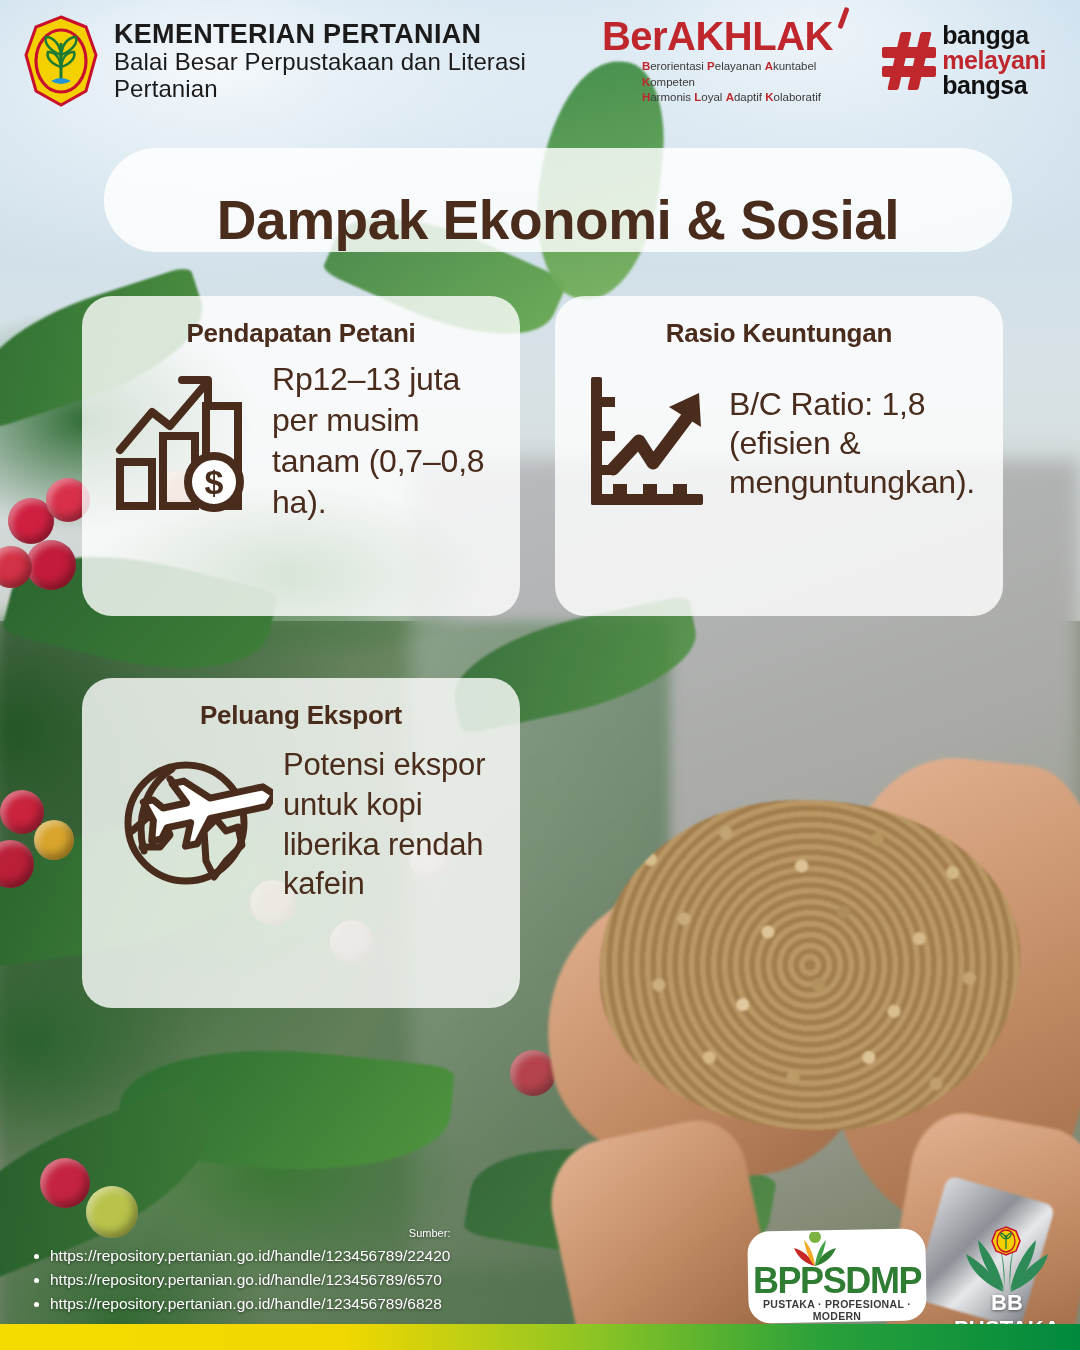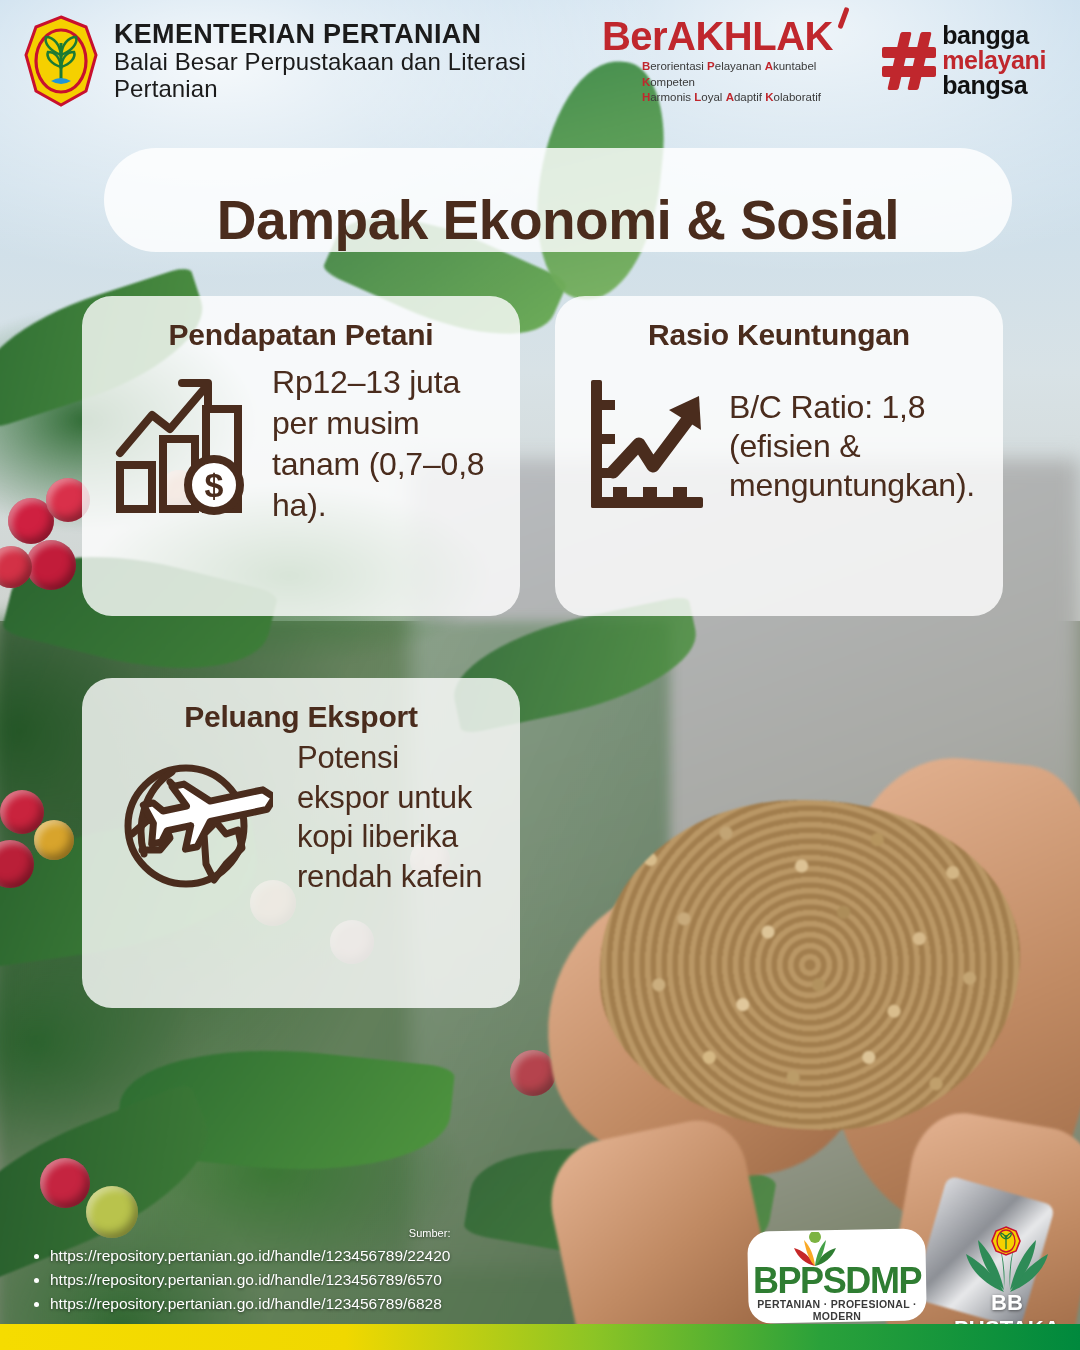--- a/index.html
+++ b/index.html
@@ -137,29 +137,29 @@
     position:absolute; z-index:6;
     background:rgba(255,255,255,.80);
     border-radius:30px;
     padding:22px 26px;
   }
   #card-income { left:82px;  top:296px; width:438px; height:320px; }
   #card-ratio  { left:555px; top:296px; width:448px; height:320px; }
   #card-export { left:82px;  top:678px; width:438px; height:330px; }
 
   .card-title{
-    text-align:center; font-size:30px; font-weight:bold; color:#4a2c1d;
+    text-align:center; font-size:26px; font-weight:bold; color:#4a2c1d;
     letter-spacing:-.2px; margin-bottom:4px;
   }
   .card-body{ display:flex; align-items:center; gap:14px; margin-top:10px; }
   .card-icon{ flex:none; }
   .card-text{
     font-size:32px; line-height:1.28; color:#4a2c1d; letter-spacing:-.2px;
   }
-  #card-export .card-body{ align-items:flex-start; gap:24px; margin-top:0;}
+  #card-export .card-body{ align-items:flex-end; gap:10px; margin-top:0;}
   #card-export .card-text{ font-size:31px; }
   #card-ratio .card-body{ margin-top:20px; gap:18px; }
   #card-ratio .card-text{ font-size:32px; line-height:1.22; }
 
   
   #sources{
     position:absolute; left:24px; bottom:34px; z-index:6; color:#ffffff;
     font-size:15.5px; line-height:1.55; text-shadow:0 1px 3px rgba(0,0,0,.55);
   }
   #sources .lbl{ font-size:11px; margin-bottom:2px;text-align:right; }
@@ -370,21 +370,21 @@
     <div class="sprout">
       <svg viewBox="0 0 60 36" width="60" height="36" aria-hidden="true">
         <circle cx="29" cy="5" r="6" fill="#7cb342"></circle>
         <path d="M29 34 C24 24 16 18 8 16 C12 26 20 32 29 34Z" fill="#c62828"></path>
         <path d="M29 34 C34 24 42 18 50 16 C46 26 38 32 29 34Z" fill="#2e7d32"></path>
         <path d="M29 34 C28 24 24 14 18 8 C20 20 24 30 29 34Z" fill="#f9a825"></path>
         <path d="M29 34 C30 24 34 14 40 8 C38 20 34 30 29 34Z" fill="#43a047"></path>
       </svg>
     </div>
     <div class="word">BPPSDMP</div>
-    <div class="tag">PERTANIAN · PROFESIONAL · MODERN</div>
+    <div class="tag">PUSTAKA · PROFESIONAL · MODERN</div>
   </div>
 
   <div class="bbpustaka">
     <div class="book">
       <svg viewBox="0 0 126 64" width="126" height="64" aria-hidden="true">
         <g fill="#2e8b57">
           <path d="M60 64 C52 50 40 36 22 26 C26 42 40 56 60 64Z"></path>
           <path d="M60 62 C56 44 48 26 34 12 C36 32 46 50 60 62Z"></path>
           <path d="M60 60 C60 42 58 22 52 4 C58 22 62 40 60 60Z"></path>
           <path d="M66 64 C74 50 86 36 104 26 C100 42 86 56 66 64Z"></path>

